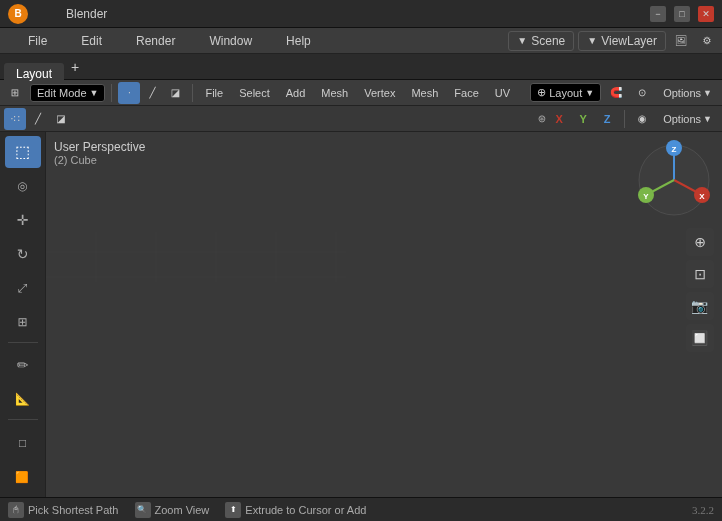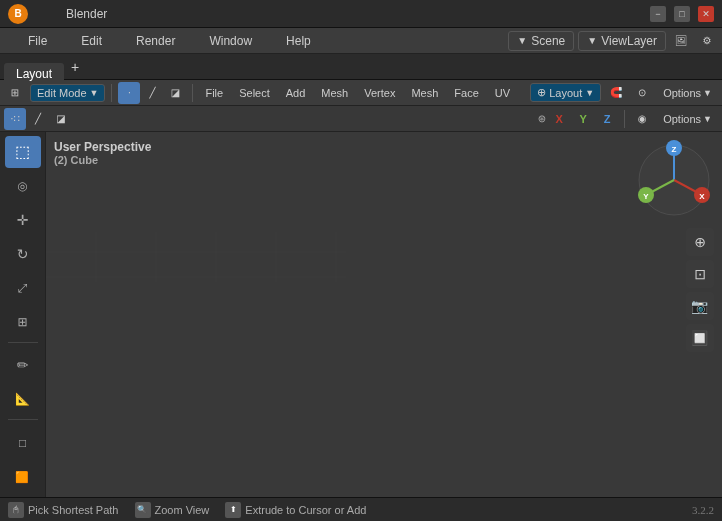--- a/index.html
+++ b/index.html
@@ -146,21 +146,21 @@
       border-radius: 3px;
       font-size: 11px;
       color: #ccc;
       cursor: pointer;
       background: transparent;
       display: flex;
       align-items: center;
       gap: 2px;
     }
     .mode-select {
-      background: #0c4a6e;
+      background: #000000;
       border: 1px solid #555;
       border-radius: 3px;
       padding: 2px 6px;
       font-size: 11px;
       color: #ccc;
       cursor: pointer;
       display: flex;
       align-items: center;
       gap: 3px;
     }
@@ -248,21 +248,20 @@
       top: 0; left: 0; right: 0; bottom: 0;
     }
 
     
     #viewport-label {
       position: absolute;
       top: 8px;
       left: 8px;
       font-size: 11px;
       color: #aaa;
-      font-weight: bold;
     }
     #viewport-label .perspective {
       font-size: 12px;
       color: #ccc;
     }
     #viewport-label .object-name {
       font-size: 11px;
       color: #aaa;
     }
 

